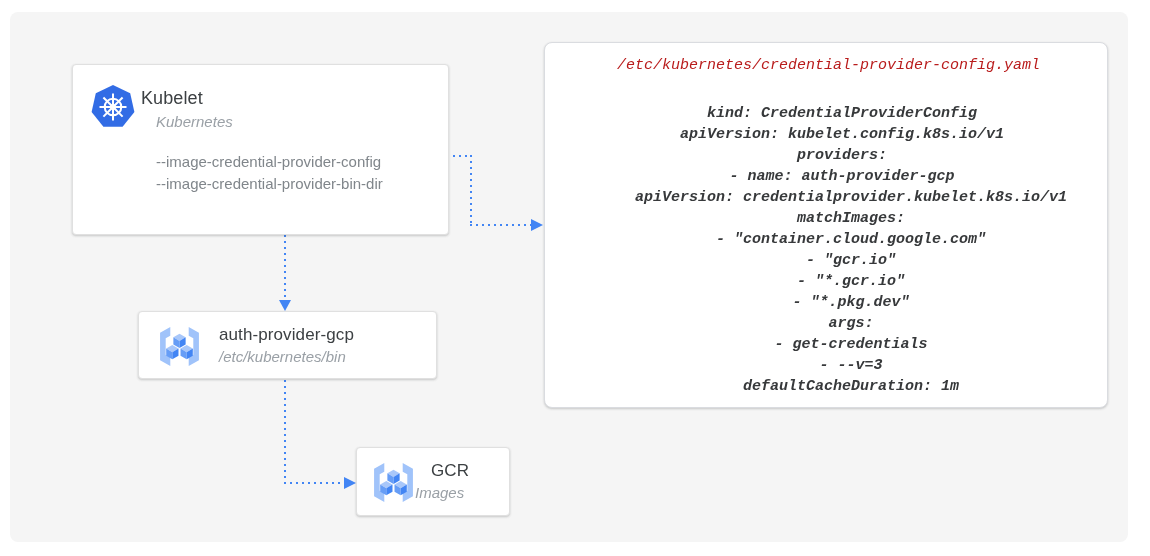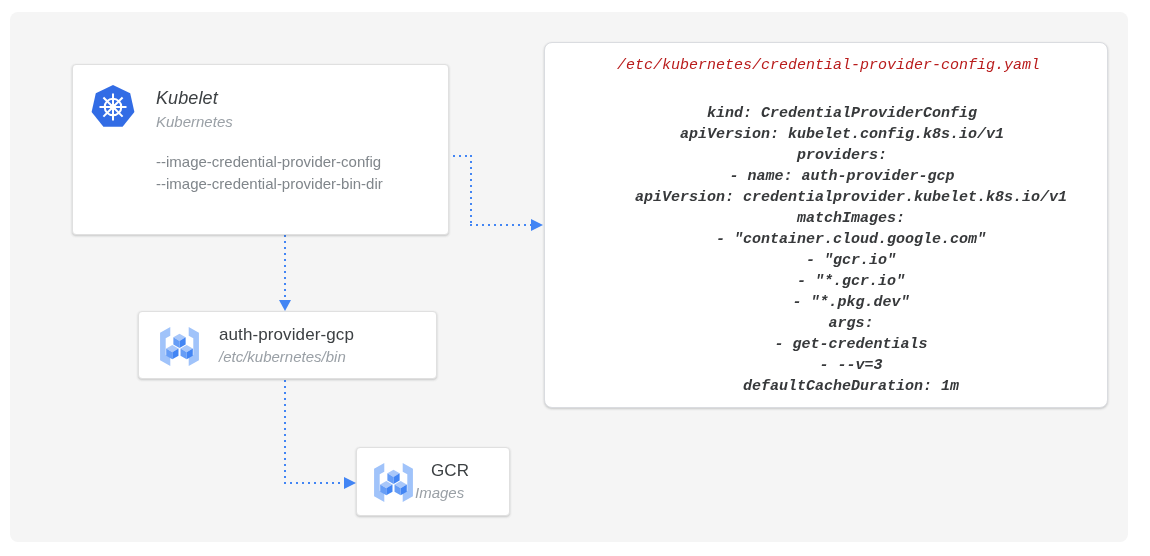--- a/index.html
+++ b/index.html
@@ -44,21 +44,21 @@
     font-size: 18px;
     color: #3c4043;
     letter-spacing: .1px;
   }
   .card-sub {
     position: absolute;
     font-size: 15px;
     color: #9aa0a6;
     font-style: italic;
   }
-  .kubelet-title { left: 83px; top: 23px; font-style: italic; }
+  .kubelet-title { left: 68px; top: 23px; }
   .kubelet-sub   { left: 83px; top: 48px; }
   .auth-title    { left: 80px; top: 13px; font-size: 17px; }
   .auth-sub      { left: 80px; top: 36px; }
   .gcr-title     { left: 74px; top: 13px; font-size: 17px; }
   .gcr-sub       { left: 58px; top: 36px; text-align: right; }
 
   .kubelet-flags {
     position: absolute;
     left: 83px; top: 86px;
     font-size: 15px;

